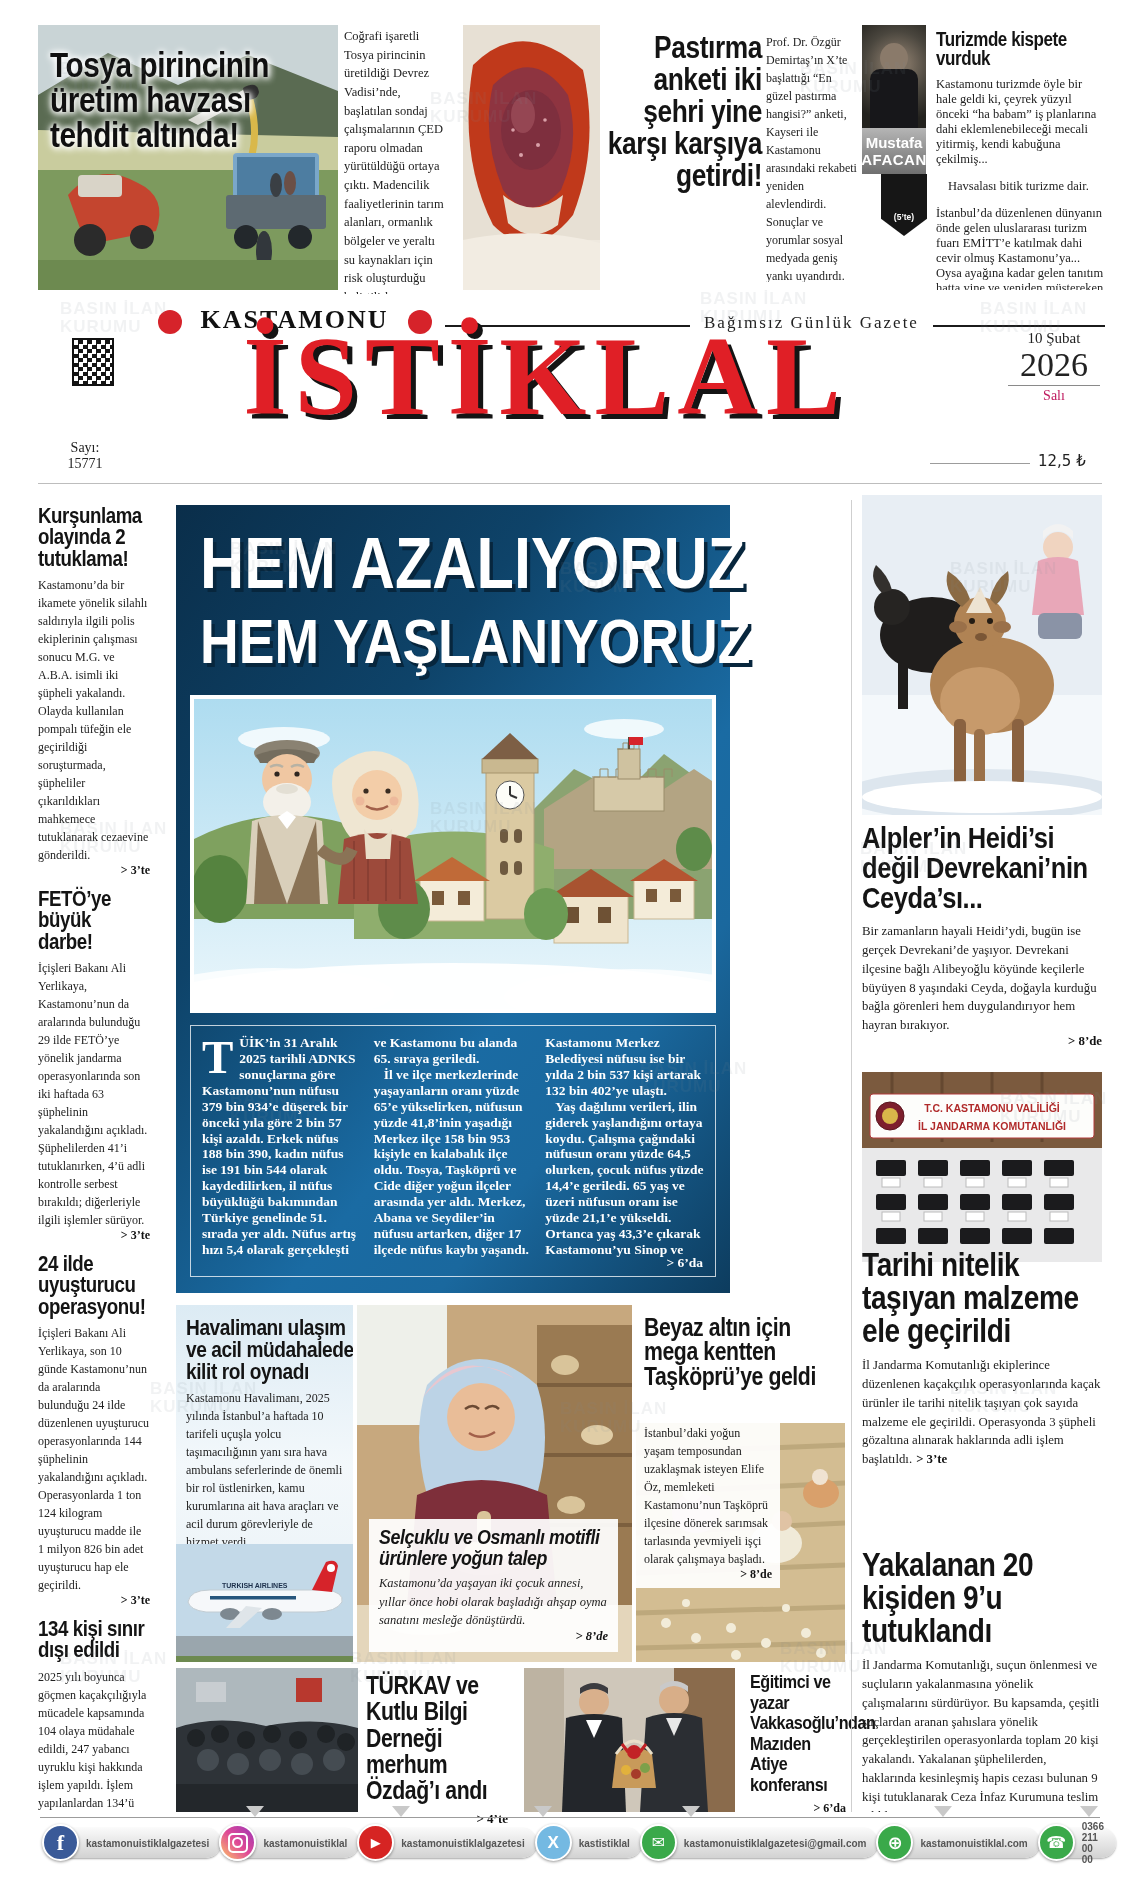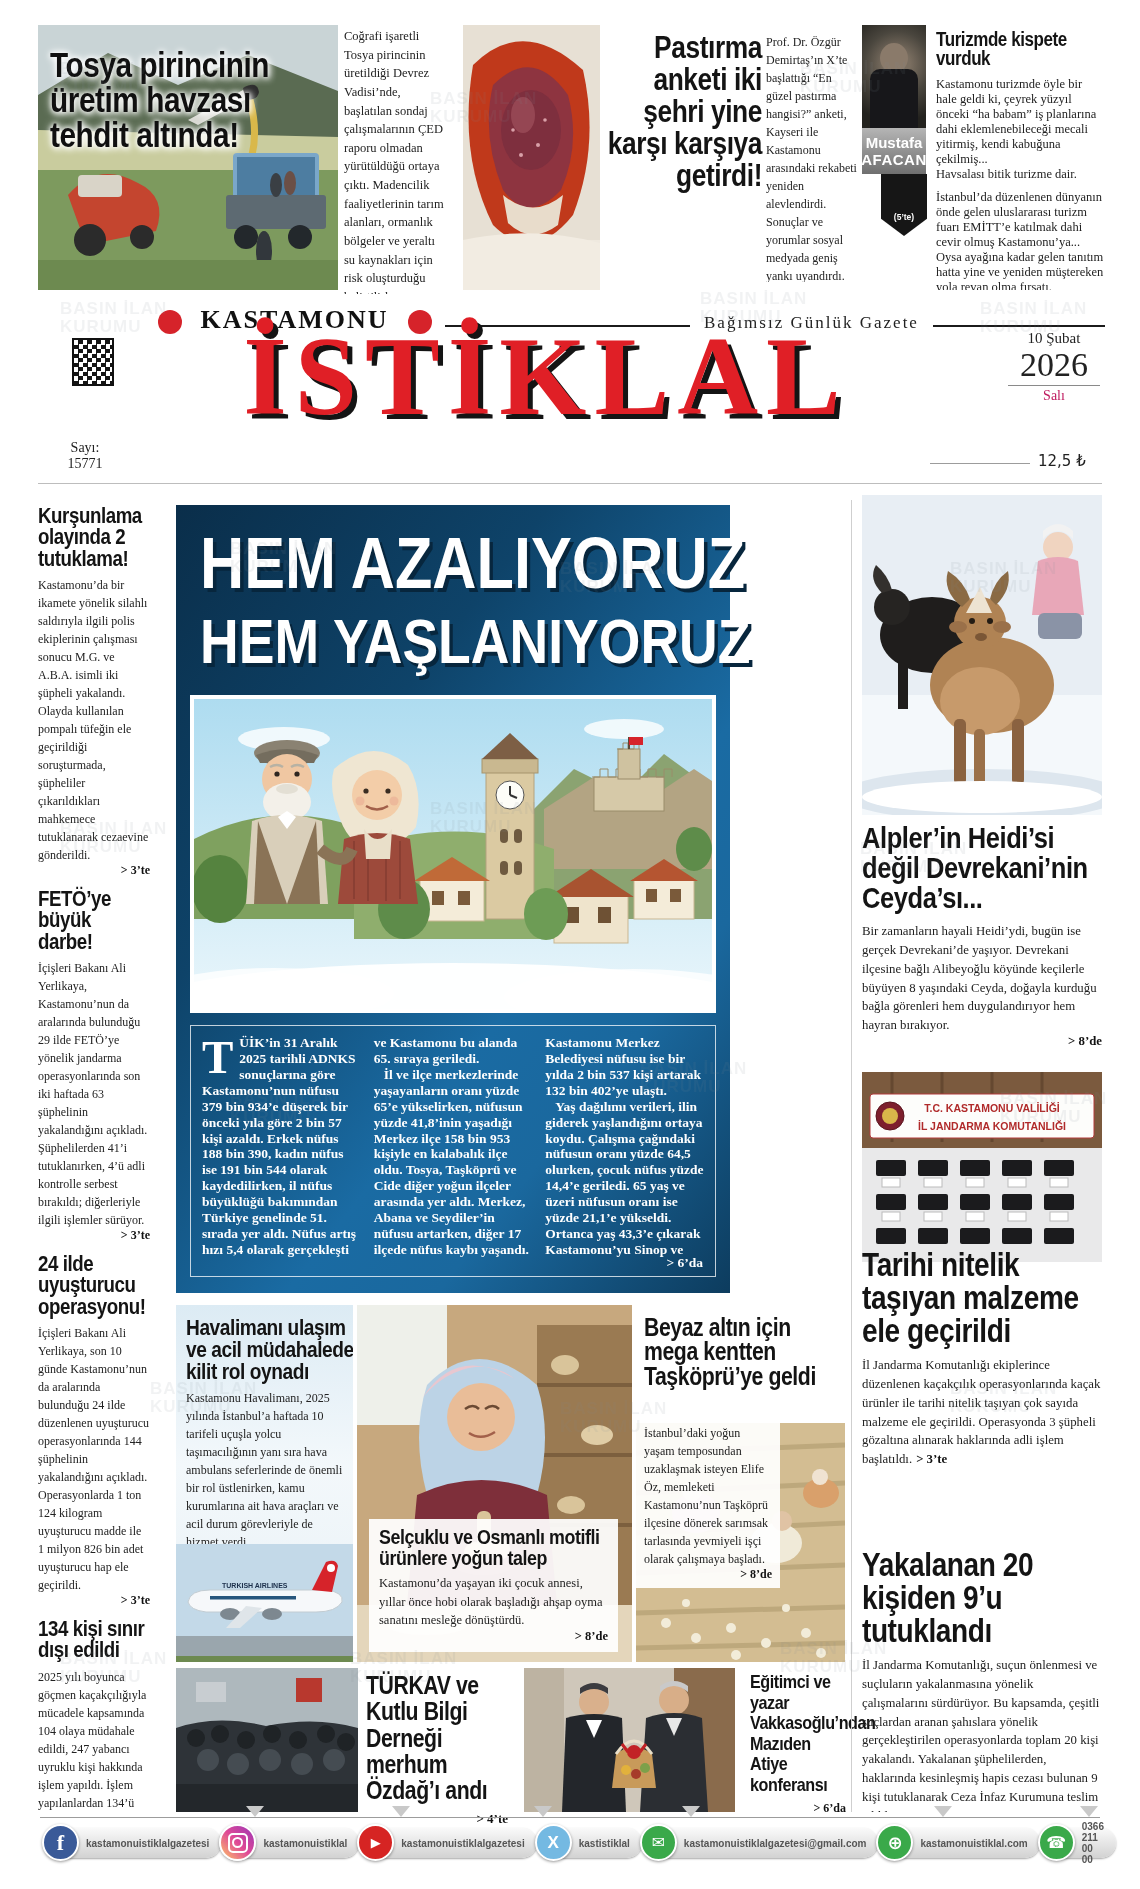--- a/index.html
+++ b/index.html
@@ -119,21 +119,21 @@
     </div>
     <div style="width:46px;height:62px;margin:0 auto;background:#161616;clip-path:polygon(0 0,100% 0,100% 72%,50% 100%,0 72%);
                 display:flex;align-items:flex-end;justify-content:center;padding-bottom:14px;box-sizing:border-box;">
       <span style="color:#fff;font-size:8.5px;font-family:'Liberation Sans',sans-serif;font-weight:bold;">(5’te)</span>
     </div>
   </div>
 
   <div class="abs" style="left:936px;top:30px;width:170px;height:260px;overflow:hidden;">
     <div class="hl sx85" style="width:212px;font-size:20px;margin-bottom:8px;">Turizmde kispete vurduk</div>
     <p class="body-txt" style="font-size:12.5px;line-height:1.2;margin:0;">Kastamonu turizmde öyle bir hale geldi ki, çeyrek yüzyıl önceki “ha babam” iş planlarına dahi eklemlenebileceği mecali yitirmiş, kendi kabuğuna çekilmiş...</p>
-    <p class="body-txt" style="font-size:12.5px;line-height:1.2;margin:0;">Havsalası bitik turizme dair.</p>
+    <p class="body-txt" style="font-size:12.5px;line-height:1.2;margin:12px;">Havsalası bitik turizme dair.</p>
     <p class="body-txt" style="font-size:12.5px;line-height:1.2;margin:8px 0 0;">İstanbul’da düzenlenen dünyanın önde gelen uluslararası turizm fuarı EMİTT’e katılmak dahi cevir olmuş Kastamonu’ya... Oysa ayağına kadar gelen tanıtım hatta yine ve yeniden müştereken yola revan olma fırsatı.</p>
   </div>
 
   <div class="abs rule" style="left:445px;top:325px;width:660px;height:2px;background:#1b1b1b;"></div>
   <div class="abs" style="left:690px;top:313px;background:#fff;padding:0 14px;font-size:17px;letter-spacing:2px;color:#222;">
     <span>Bağımsız Günlük Gazete</span>
   </div>
 
   <div class="abs red-dot" style="left:158px;top:310px;"></div>
   <div class="abs red-dot" style="left:408px;top:310px;"></div>
@@ -300,21 +300,21 @@
         <circle cx="155" cy="24" r="4" fill="#fff"></circle>
         <rect x="34" y="52" width="86" height="3.5" fill="#28567c"></rect>
         <ellipse cx="54" cy="70" rx="10" ry="6" fill="#7d8890"></ellipse>
         <ellipse cx="96" cy="70" rx="10" ry="6" fill="#7d8890"></ellipse>
         <path d="M70,62 L50,84 64,84 86,64 Z" fill="#dfe5e9"></path>
         <text x="46" y="44" font-family="Liberation Sans, sans-serif" font-size="7" font-weight="bold" fill="#1c2f4a">TURKISH AIRLINES</text>
       </svg>
     </div>
   </div>
 
-  <div class="abs photo" style="left:357px;top:1305px;width:275px;height:357px;">
+  <div class="abs photo" style="left:357px;top:1305px;width:275px;height:357px;font-style:italic;">
     <svg width="275" height="357" viewBox="0 0 275 357">
       <rect width="275" height="357" fill="#c7a87e"></rect>
       <rect x="0" y="0" width="90" height="120" fill="#eef0ea"></rect>
       <rect x="180" y="20" width="95" height="300" fill="#9a7a52"></rect>
       <line x1="180" y1="80" x2="275" y2="80" stroke="#7c5f3e" stroke-width="4"></line>
       <line x1="180" y1="150" x2="275" y2="150" stroke="#7c5f3e" stroke-width="4"></line>
       <line x1="180" y1="220" x2="275" y2="220" stroke="#7c5f3e" stroke-width="4"></line>
       <ellipse cx="208" cy="60" rx="14" ry="10" fill="#d9c49a"></ellipse>
       <ellipse cx="240" cy="130" rx="16" ry="10" fill="#e0cda6"></ellipse>
       <ellipse cx="214" cy="200" rx="14" ry="9" fill="#d9c49a"></ellipse>

